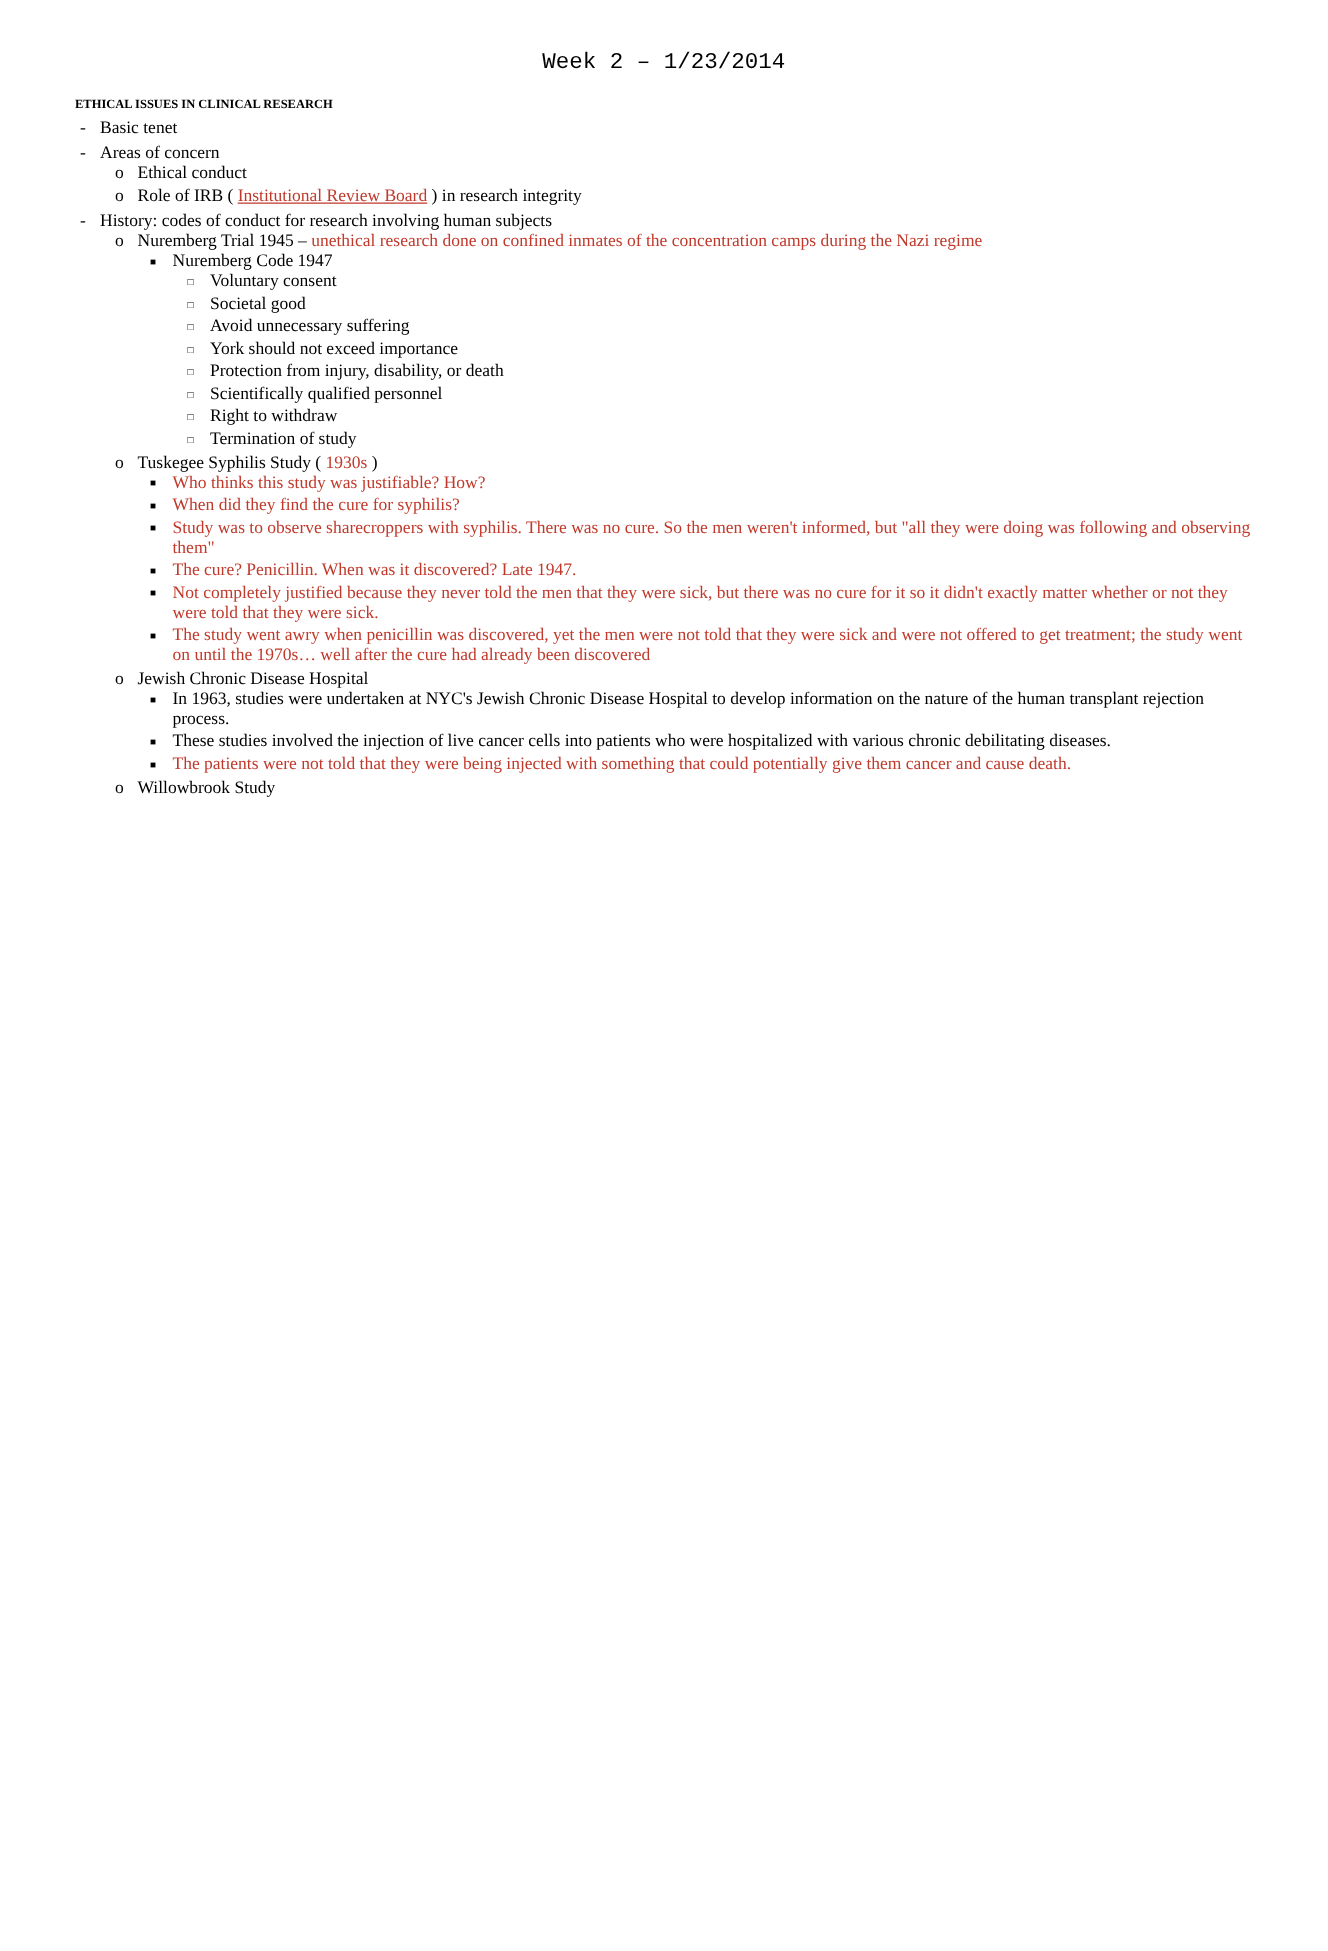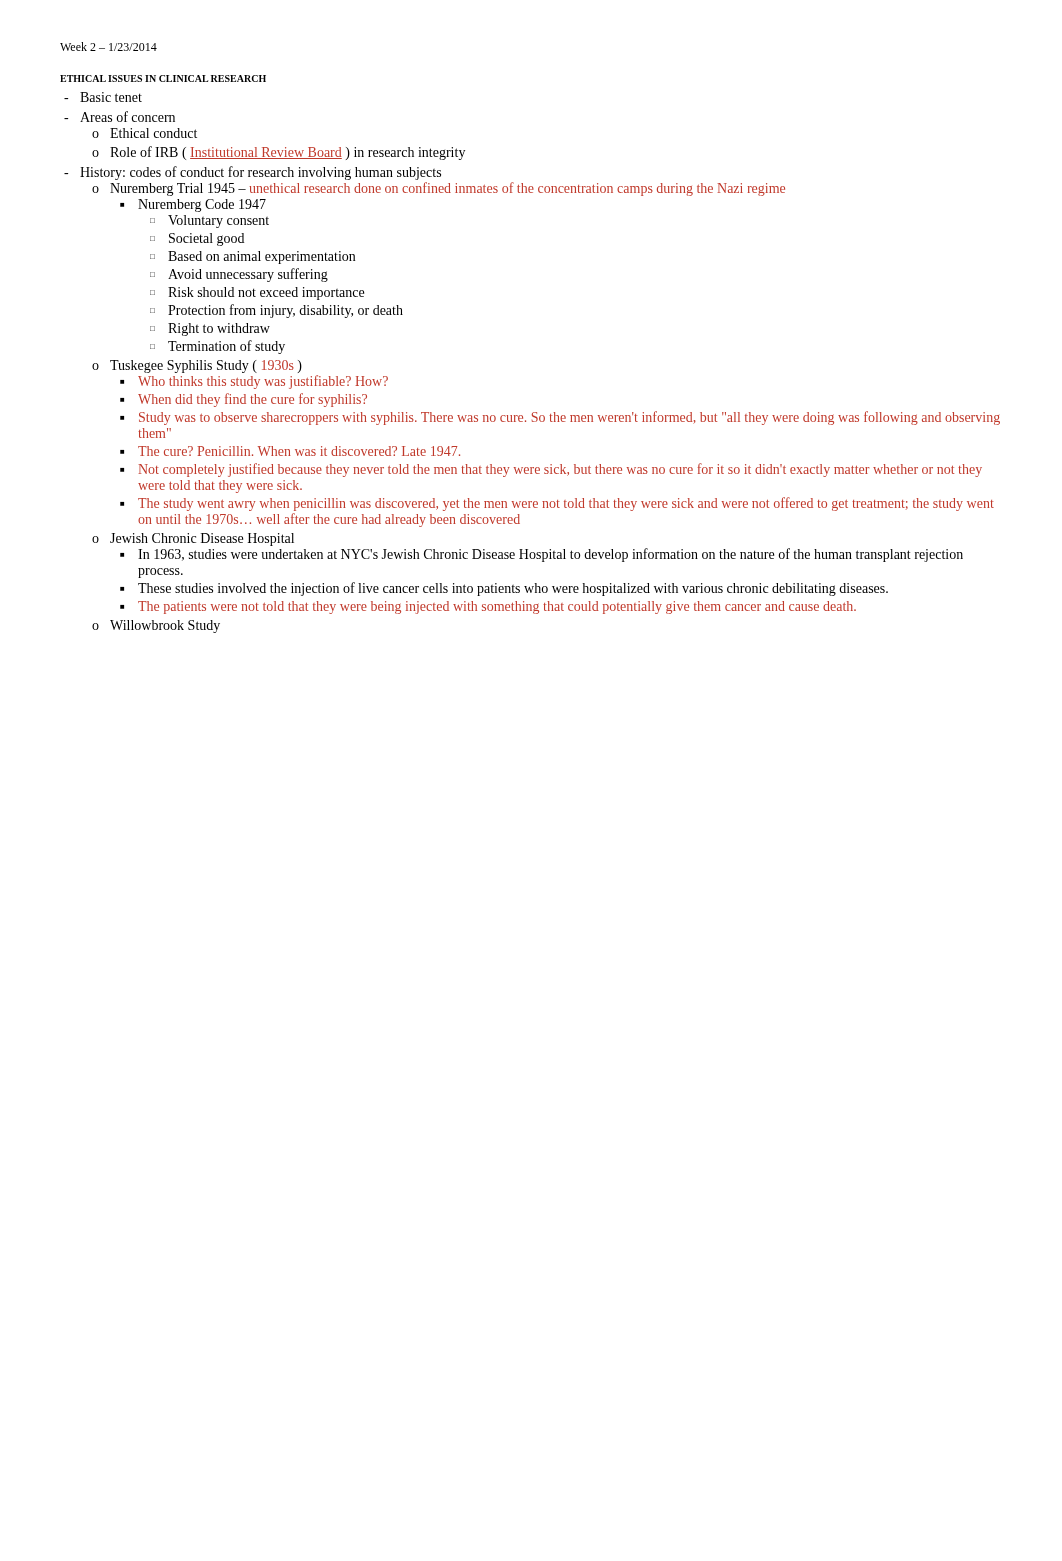--- a/index.html
+++ b/index.html
@@ -10,23 +10,24 @@
     body {
       font-family: 'Times New Roman', Times, serif;
       font-size: 14px;
       background: #fff;
       color: #000;
       width: 1062px;
       min-height: 1561px;
       padding: 40px 60px 60px 60px;
     }
     .header-date {
-      text-align: left;
+      text-align: center;
       margin-bottom: 18px;
-      font-size: 12px;
+      font-size: 18px;
+      font-family: Liberation Mono, monospace;
     }
     .main-title {
       font-size: 10px;
       font-weight: bold;
       margin-bottom: 6px;
       margin-left: 0;
     }
     .red {
       color: #c0392b;
     }
@@ -125,24 +126,24 @@
     <ul class="level2">
 
       <li>
         <span>Nuremberg Trial 1945 –   </span><span class="red">unethical research done on confined inmates of the concentration camps during the Nazi regime</span>
         <ul class="level3">
           <li>
             <span>Nuremberg Code 1947</span>
             <ul class="level4">
               <li><span>Voluntary consent</span></li>
               <li><span>Societal good</span></li>
-              <li><span>Based on animal experimentation</span></li>
               <li><span>Avoid unnecessary suffering</span></li>
-              <li><span>Risk should not exceed importance</span></li>
+              <li><span>York should not exceed importance</span></li>
               <li><span>Protection from injury, disability, or death</span></li>
+              <li><span>Scientifically qualified personnel</span></li>
               <li><span>Right to withdraw</span></li>
               <li><span>Termination of study</span></li>
             </ul>
           </li>
         </ul>
       </li>
 
       <li>
         <span>Tuskegee Syphilis Study (   </span><span class="red">1930s</span><span> )</span>
         <ul class="level3">

